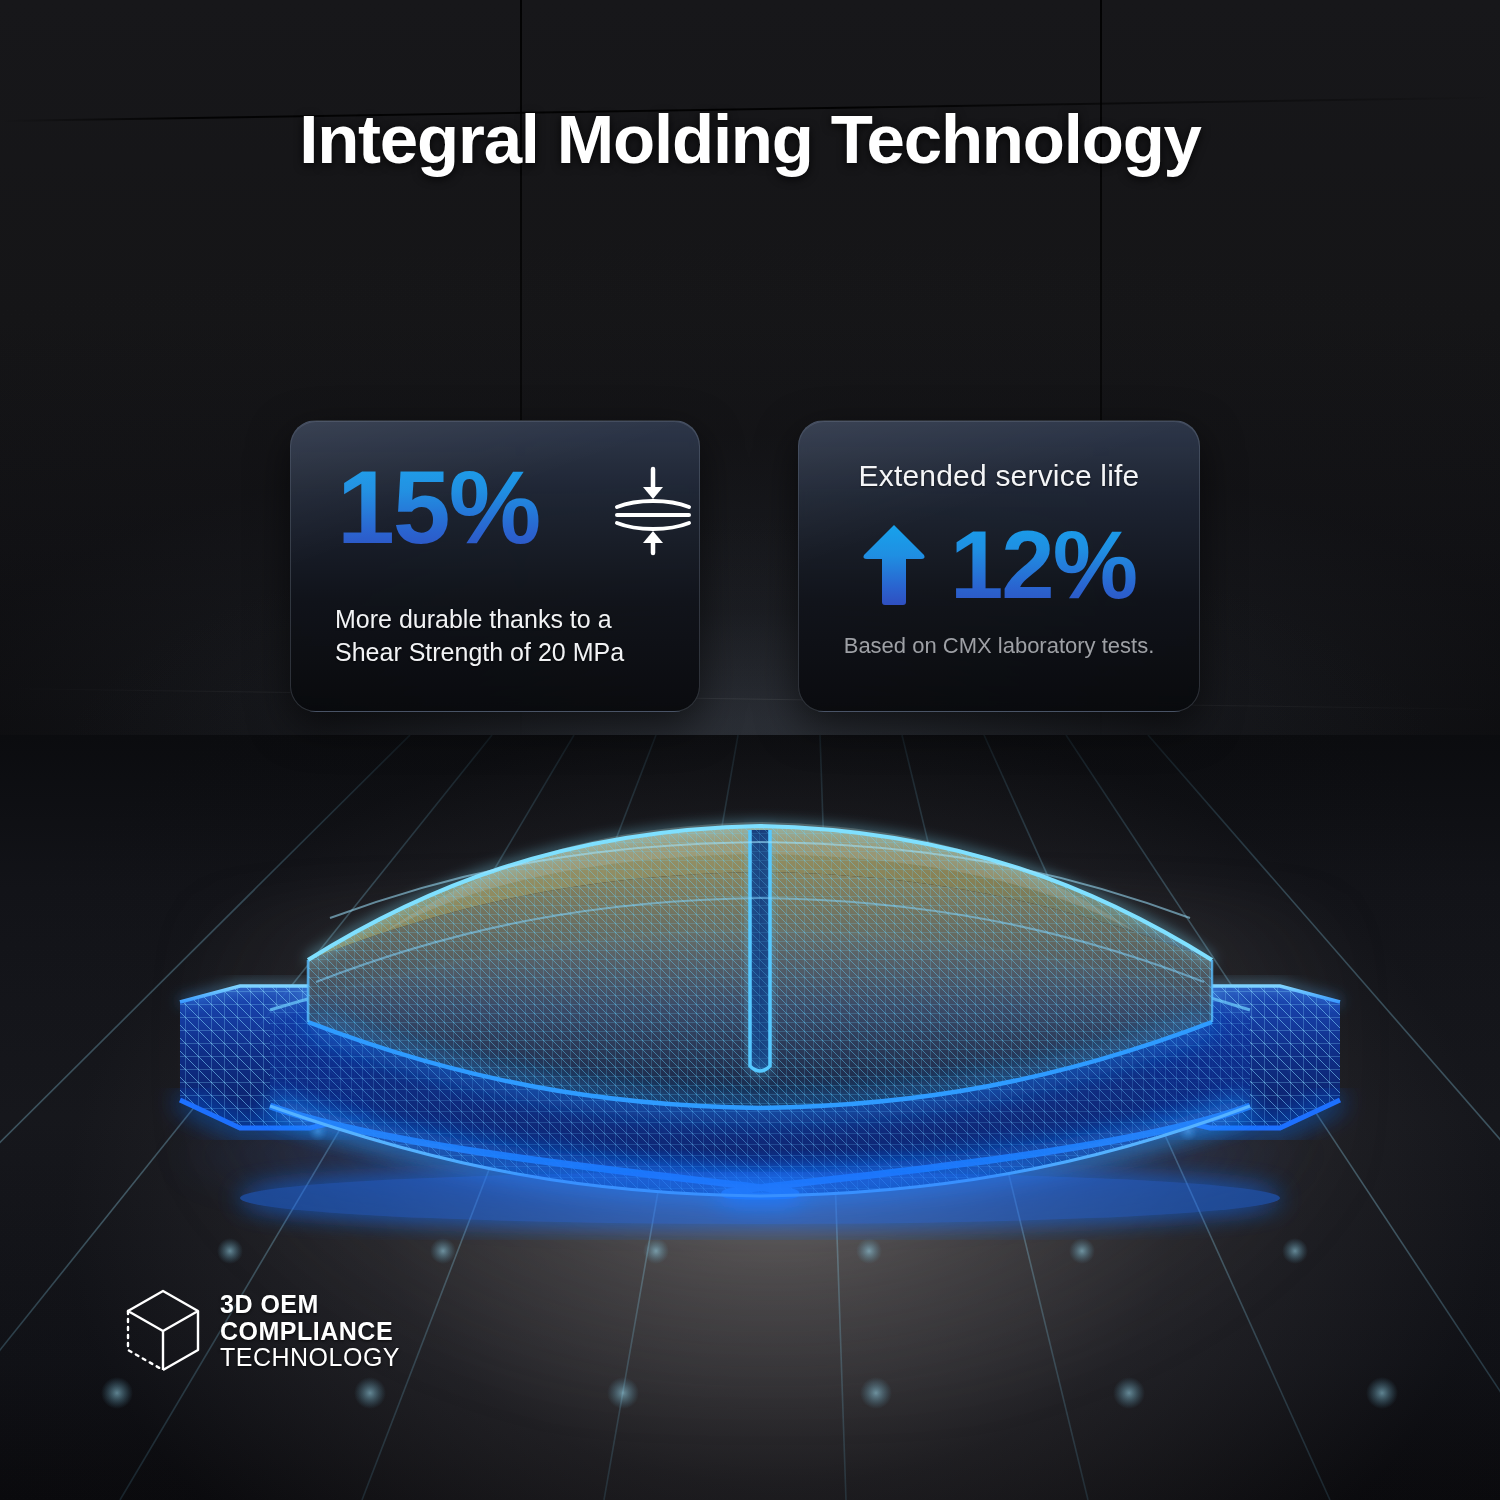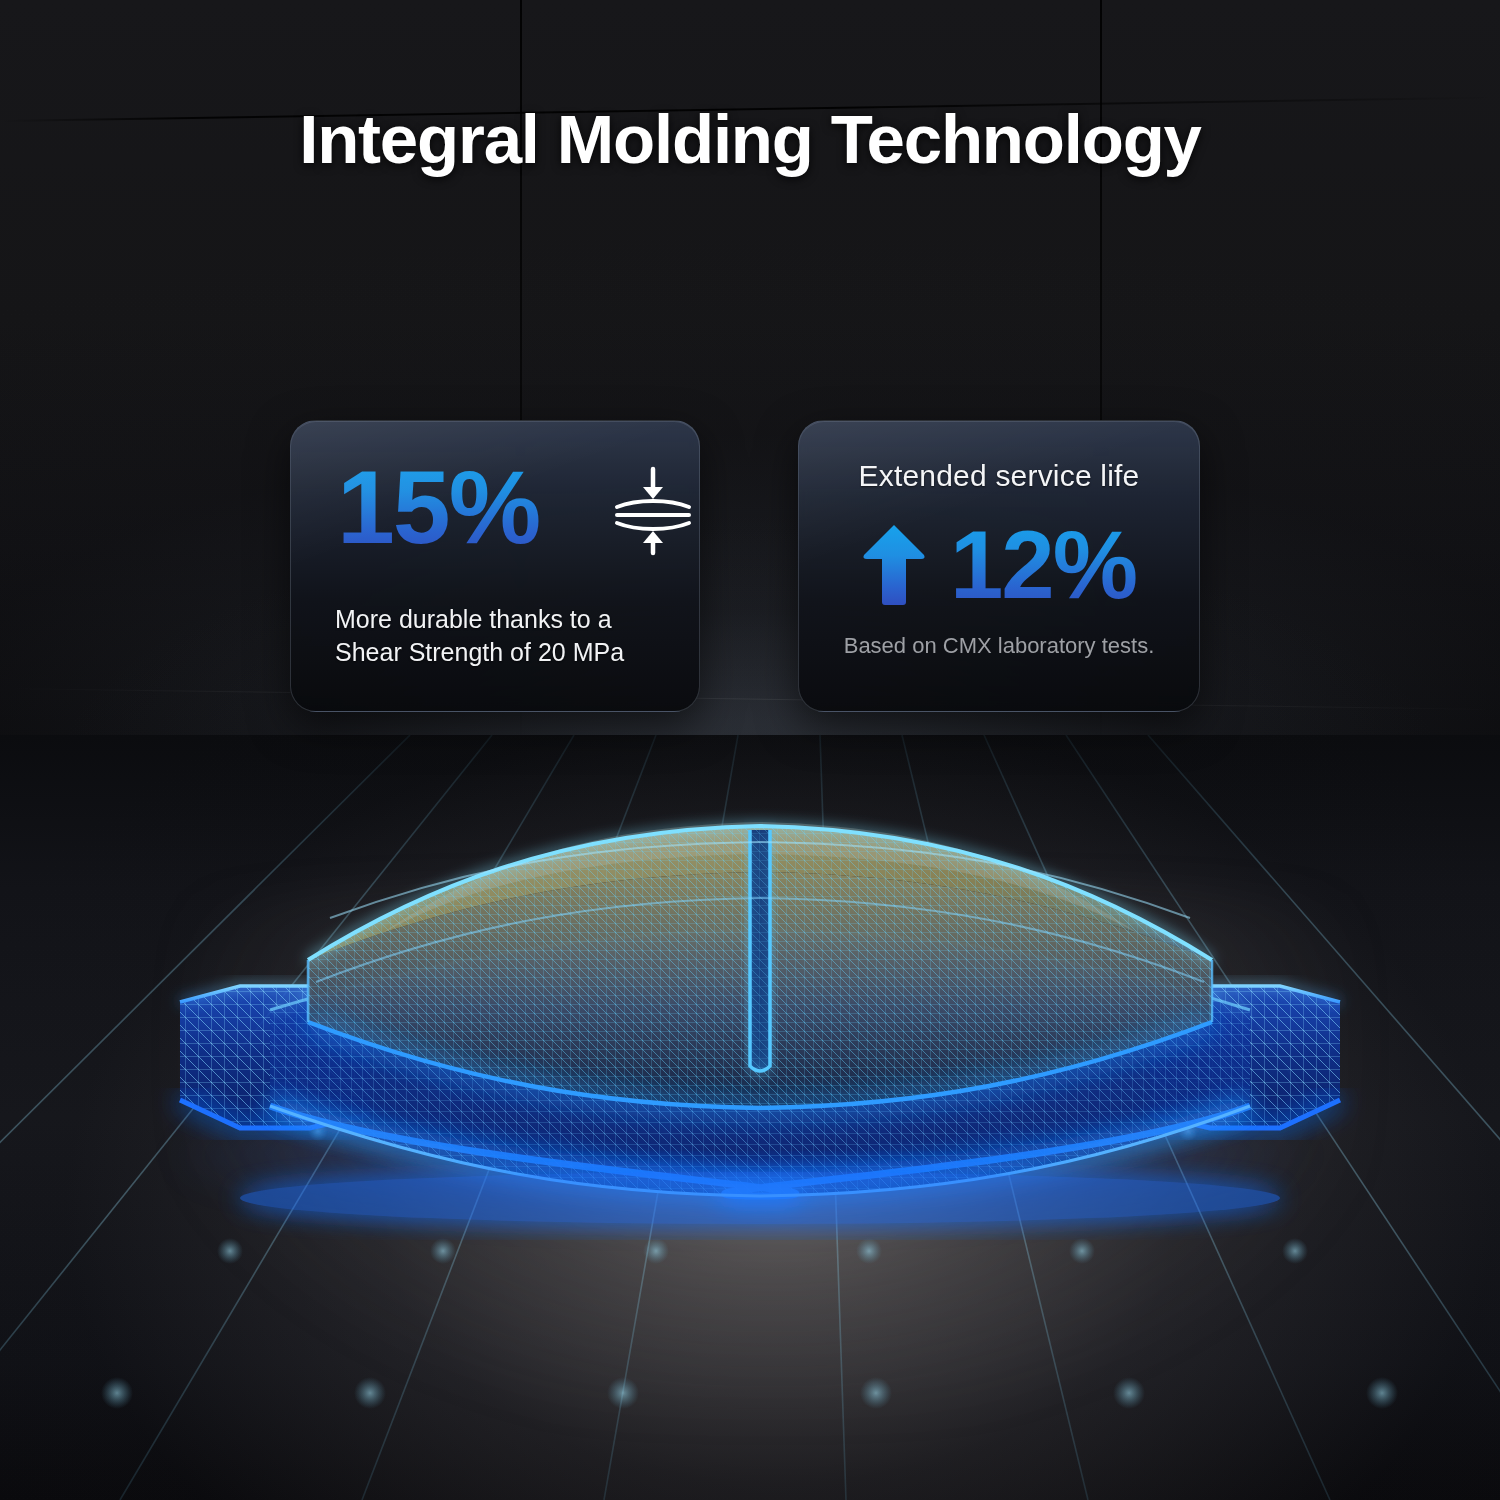--- a/index.html
+++ b/index.html
@@ -374,14 +374,31 @@
           </linearGradient>
         </defs>
         <path d="M32 2 L62 32 Q64 36 59 36 L44 36 L44 79 Q44 82 41 82 L23 82 Q20 82 20 79 L20 36 L5 36 Q0 36 2 32 Z" fill="url(#arrGrad)"></path>
       </svg>
       <span class="big-number" id="right-number">12%</span>
     </div>
 
     <div id="right-footnote">Based on CMX laboratory tests.</div>
   </div>
 
+  <div id="brand-logo">
+    <svg id="logo-cube" viewBox="0 0 78 86">
+      <g stroke="#ffffff" fill="none" stroke-width="2.4" stroke-linejoin="round">
+        <path d="M39 3 L74 23 L39 43 L4 23 Z"></path>
+        <path d="M74 23 L74 62 L39 82"></path>
+        <path d="M39 43 L39 82"></path>
+      </g>
+      <g stroke="#ffffff" fill="none" stroke-width="2.4" stroke-dasharray="3 5" stroke-linecap="round">
+        <path d="M4 23 L4 62 L39 82"></path>
+      </g>
+    </svg>
+    <div class="logo-text">
+      <div class="logo-l1">3D OEM</div>
+      <div class="logo-l2">COMPLIANCE</div>
+      <div class="logo-l3">TECHNOLOGY</div>
+    </div>
+  </div>
 
 </div>
 
 </body></html>

